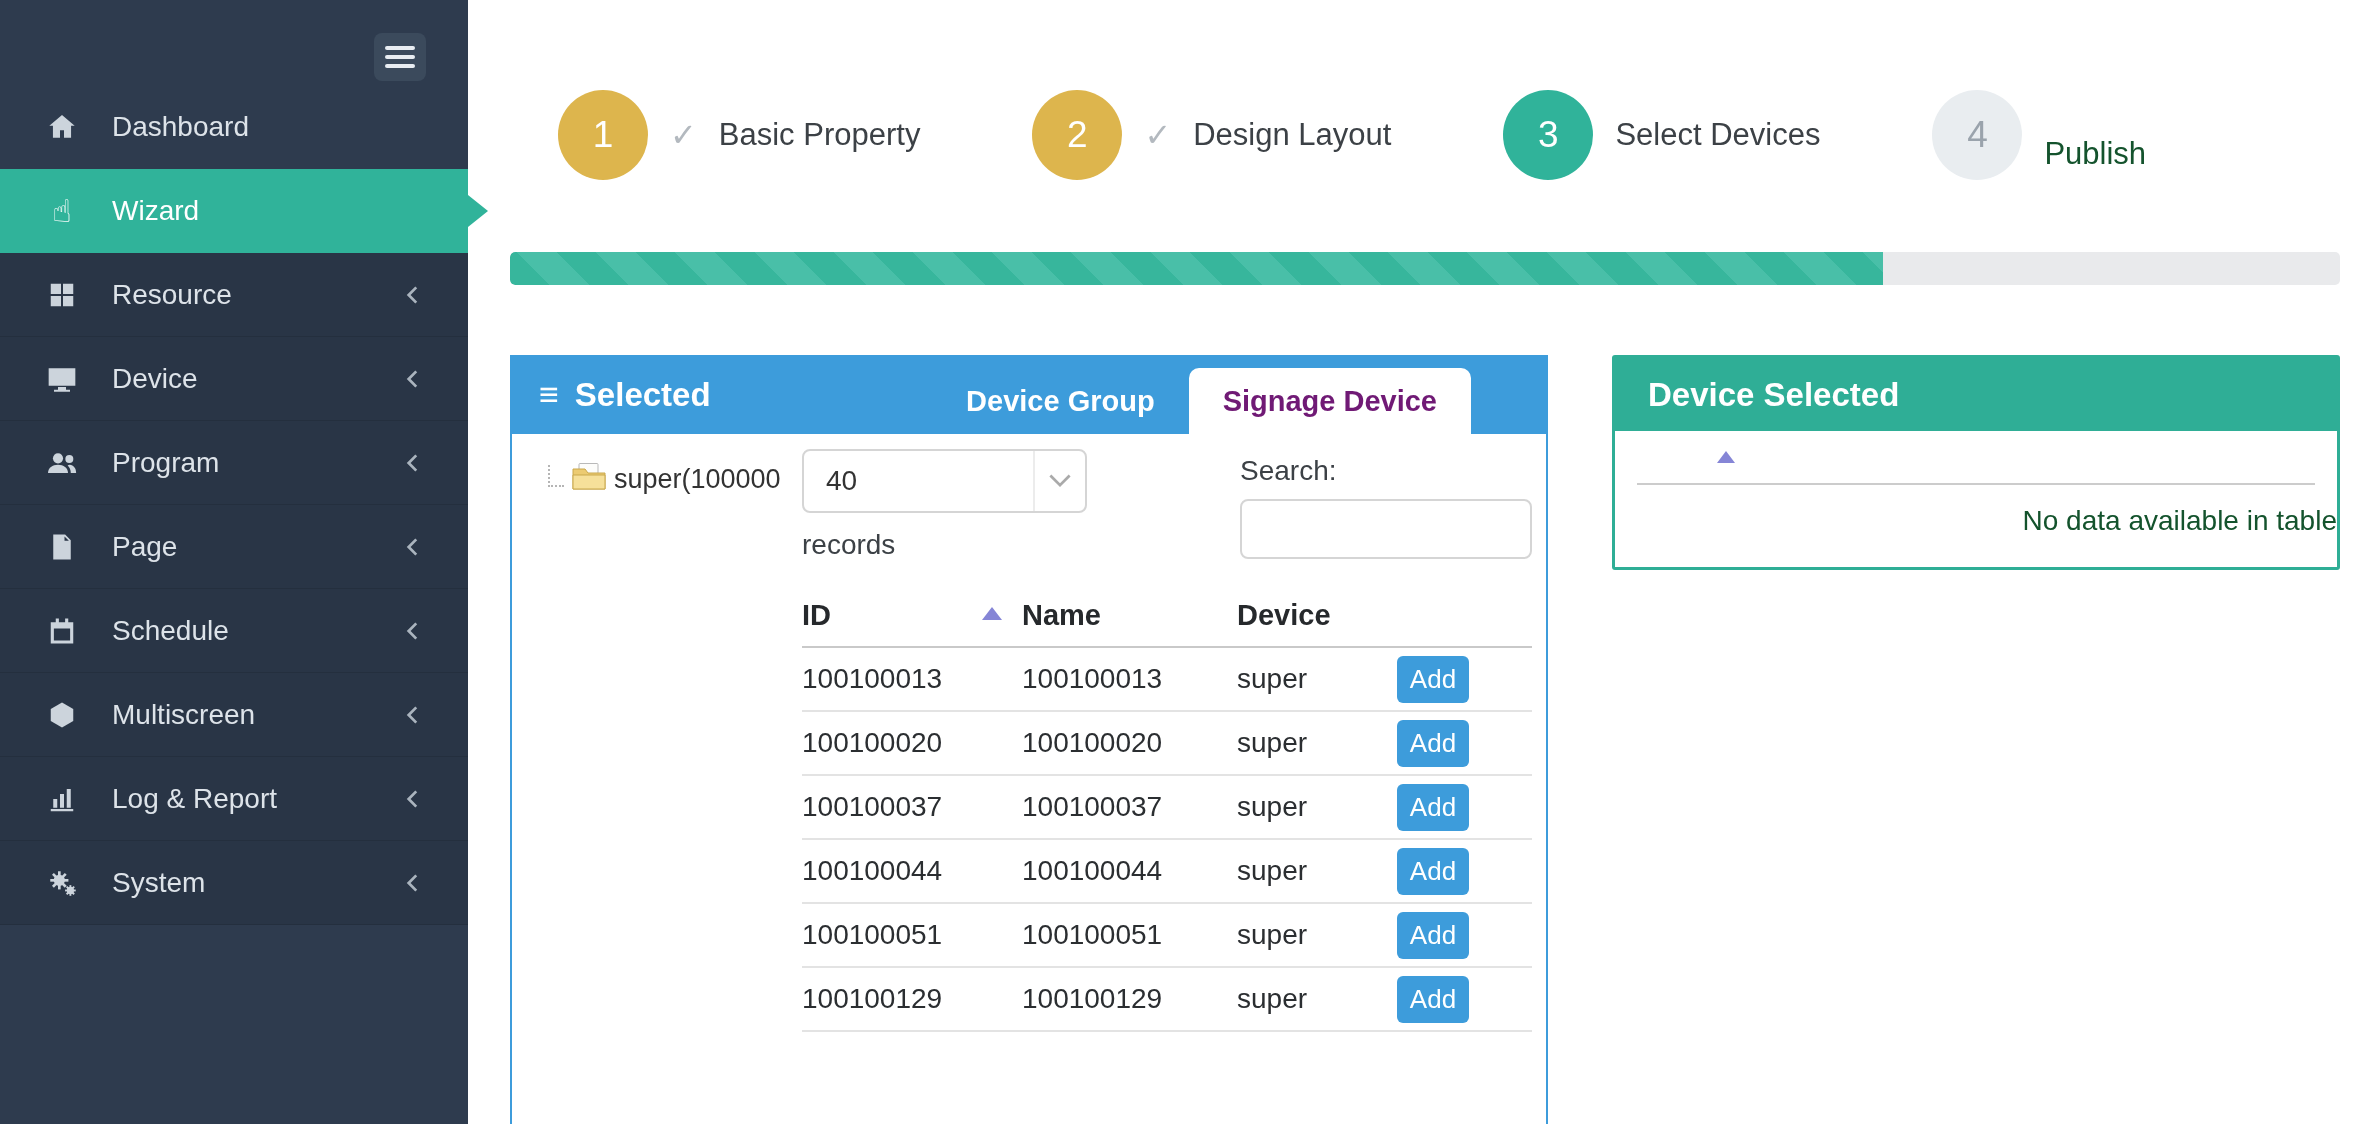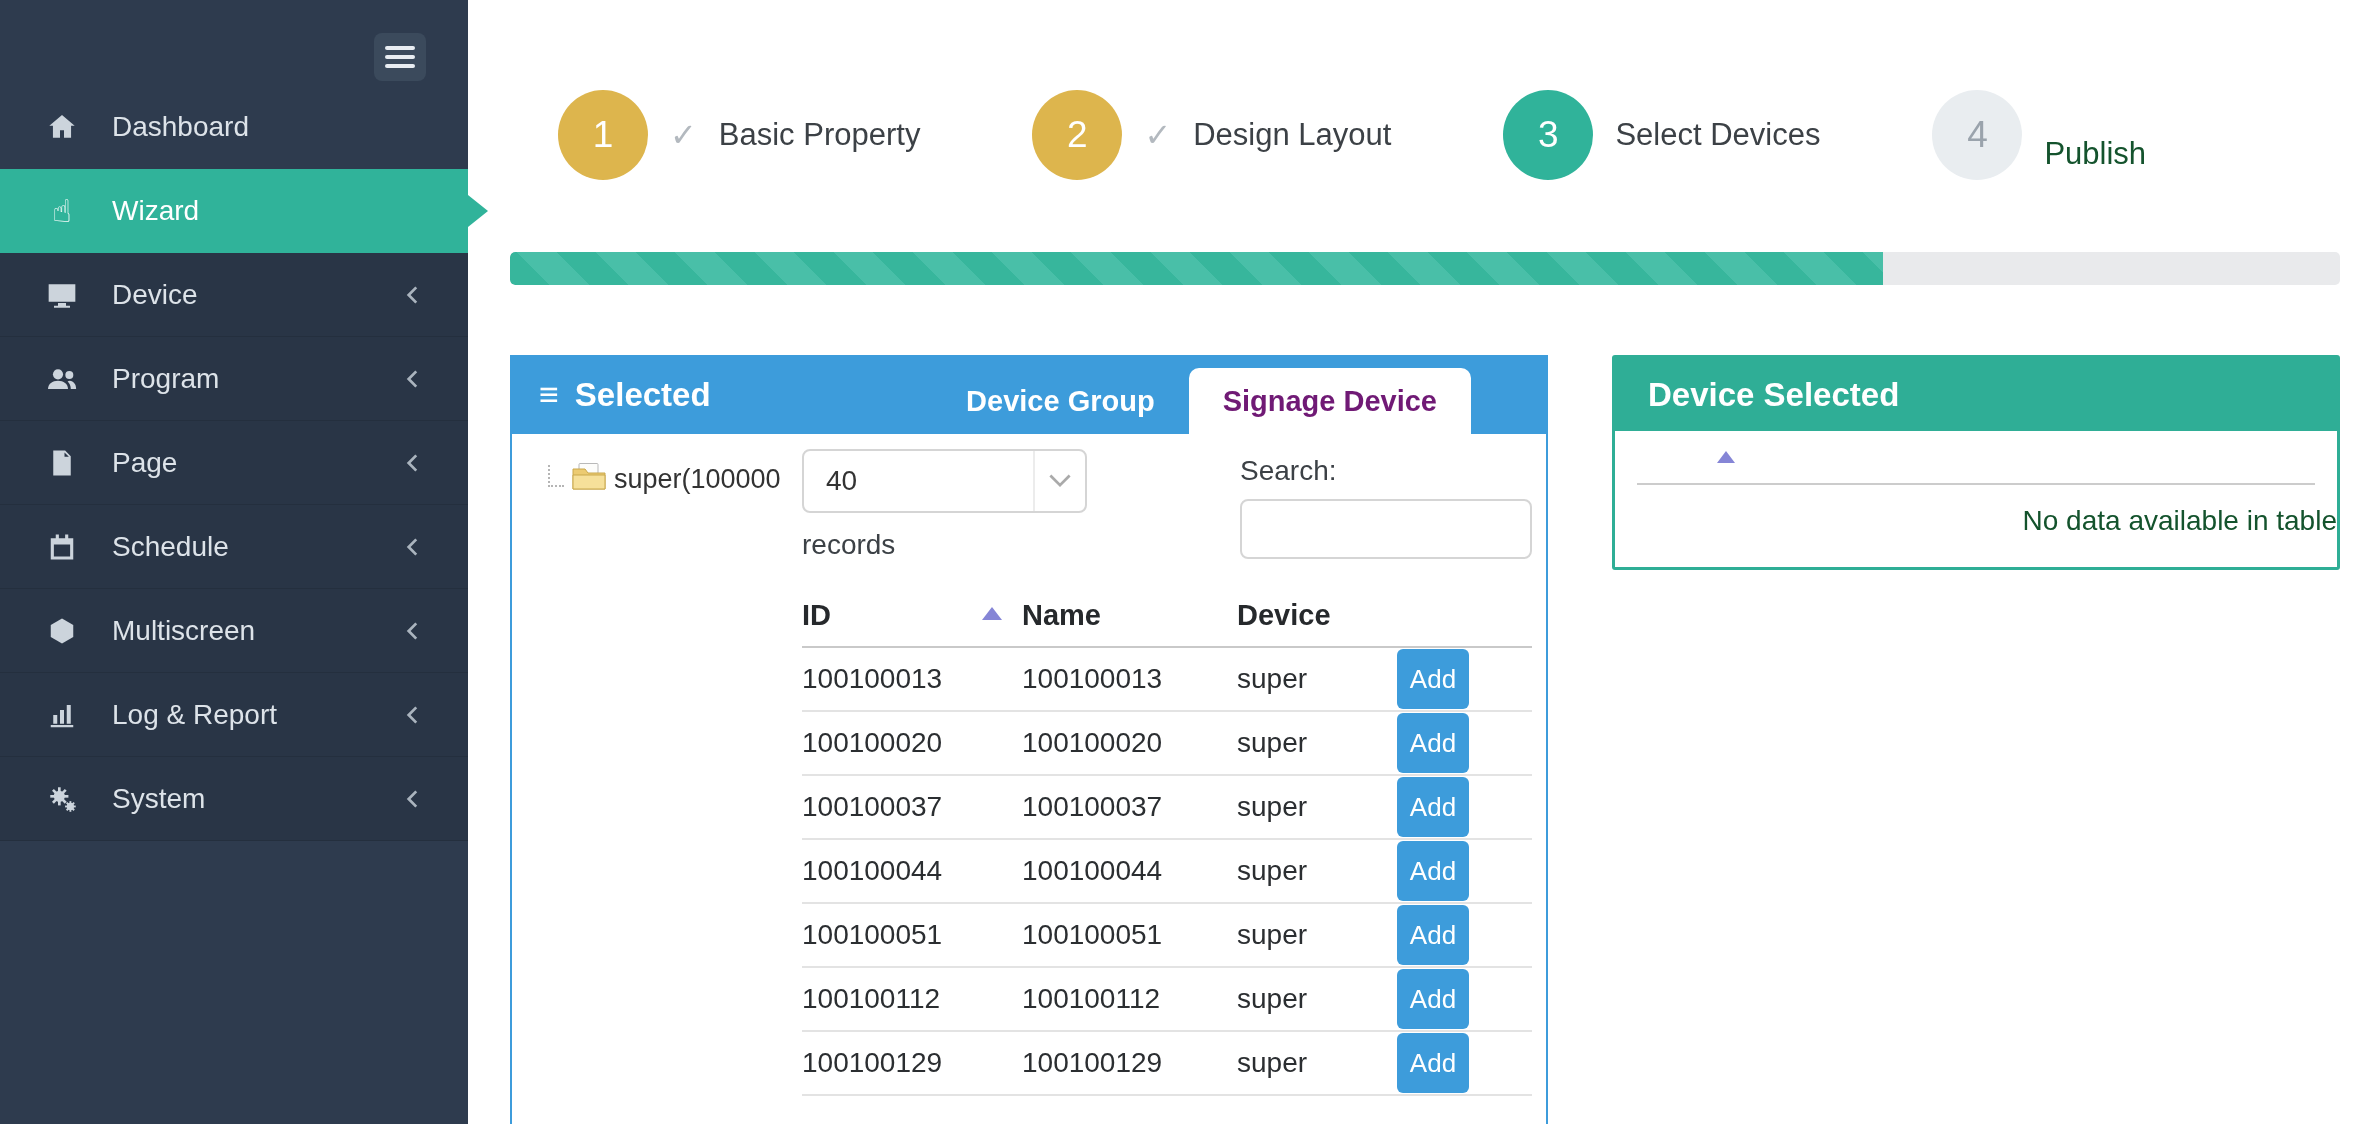--- a/index.html
+++ b/index.html
@@ -83,21 +83,21 @@
   .device-table th { font-size: 29px; font-weight: 700; color: #26292c; text-align: left; padding: 16px 0 14px;
                      border-bottom: 2px solid #c9c9c9; position: relative; cursor: pointer; }
   .device-table th.c-id { width: 220px; }
   .device-table th.c-name { width: 215px; }
   .device-table th.c-branch { width: 160px; }
   .device-table th.c-action { width: 135px; cursor: default; }
   .device-table td { font-size: 28px; color: #2b2e31; height: 64px; border-bottom: 2px solid #e3e3e3; }
   .sort-asc { width: 0; height: 0; border-left: 10px solid transparent; border-right: 10px solid transparent;
               border-bottom: 13px solid #8585d6; display: inline-block; }
   th .sort-asc { position: absolute; left: 180px; top: 24px; }
-  .add-btn { width: 72px; height: 60px; background: #3d9cdb; color: #ffffff; border: none; border-radius: 6px;
+  .add-btn { width: 72px; height: 47px; background: #3d9cdb; color: #ffffff; border: none; border-radius: 6px;
              font-size: 26px; cursor: pointer; font-family: inherit; }
 
   
   .panel-right { width: 728px; border: 3px solid #2fae96; border-radius: 3px; background: #ffffff; }
   .panel-right-header { height: 73px; background: #2fae96; display: flex; align-items: center; padding-left: 33px; }
   .panel-right-title { color: #ffffff; font-size: 33px; font-weight: 700; }
   .panel-right-body { position: relative; height: 136px; }
   .panel-right-body .sort-asc { position: absolute; left: 102px; top: 20px;
               border-left: 9px solid transparent; border-right: 9px solid transparent; border-bottom: 12px solid #8585d6; }
   .empty-divider { position: absolute; top: 52px; left: 22px; right: 22px; border-top: 2px solid #cccccc; }
@@ -121,20 +121,33 @@
             </svg>
         </span>
         <span class="lbl">Dashboard</span>
       </div>
 
       <div class="side-item active">
         <span class="icon">☝</span>
         <span class="lbl">Wizard</span>
       </div>
 
+      <div class="side-item sub">
+        <span class="icon">
+          <svg viewBox="0 0 24 24" width="30" height="30">
+              <path d="M3 3h8.2v8.2H3zM12.8 3H21v8.2h-8.2zM3 12.8h8.2V21H3zM12.8 12.8H21V21h-8.2z"></path>
+            </svg>
+        </span>
+        <span class="lbl">Resource</span>
+        <span class="chev">
+          <svg viewBox="0 0 24 24" width="26" height="26">
+              <path d="M15 5l-7 7 7 7" fill="none" stroke="currentColor" stroke-width="2.5"></path>
+            </svg>
+        </span>
+      </div>
 
       <div class="side-item sub">
         <span class="icon">
           <svg viewBox="0 0 24 24" width="32" height="32">
               <path d="M2 4h20v13H2zM9 18h6v2h3v1.6H6V20h3z"></path>
             </svg>
         </span>
         <span class="lbl">Device</span>
         <span class="chev">
           <svg viewBox="0 0 24 24" width="26" height="26">
@@ -359,26 +372,20 @@
                     <td>super</td>
                     <td><button class="add-btn">Add</button></td>
                   </tr>
                   <tr>
                     <td>100100051</td>
                     <td>100100051</td>
                     <td>super</td>
                     <td><button class="add-btn">Add</button></td>
                   </tr>
                   <tr>
-                    <td>100100112</td>
-                    <td>100100112</td>
-                    <td>super</td>
-                    <td><button class="add-btn">Add</button></td>
-                  </tr>
-                  <tr>
                     <td>100100129</td>
                     <td>100100129</td>
                     <td>super</td>
                     <td><button class="add-btn">Add</button></td>
                   </tr>
                 </tbody>
             </table>
           </div>
 
         </div>

